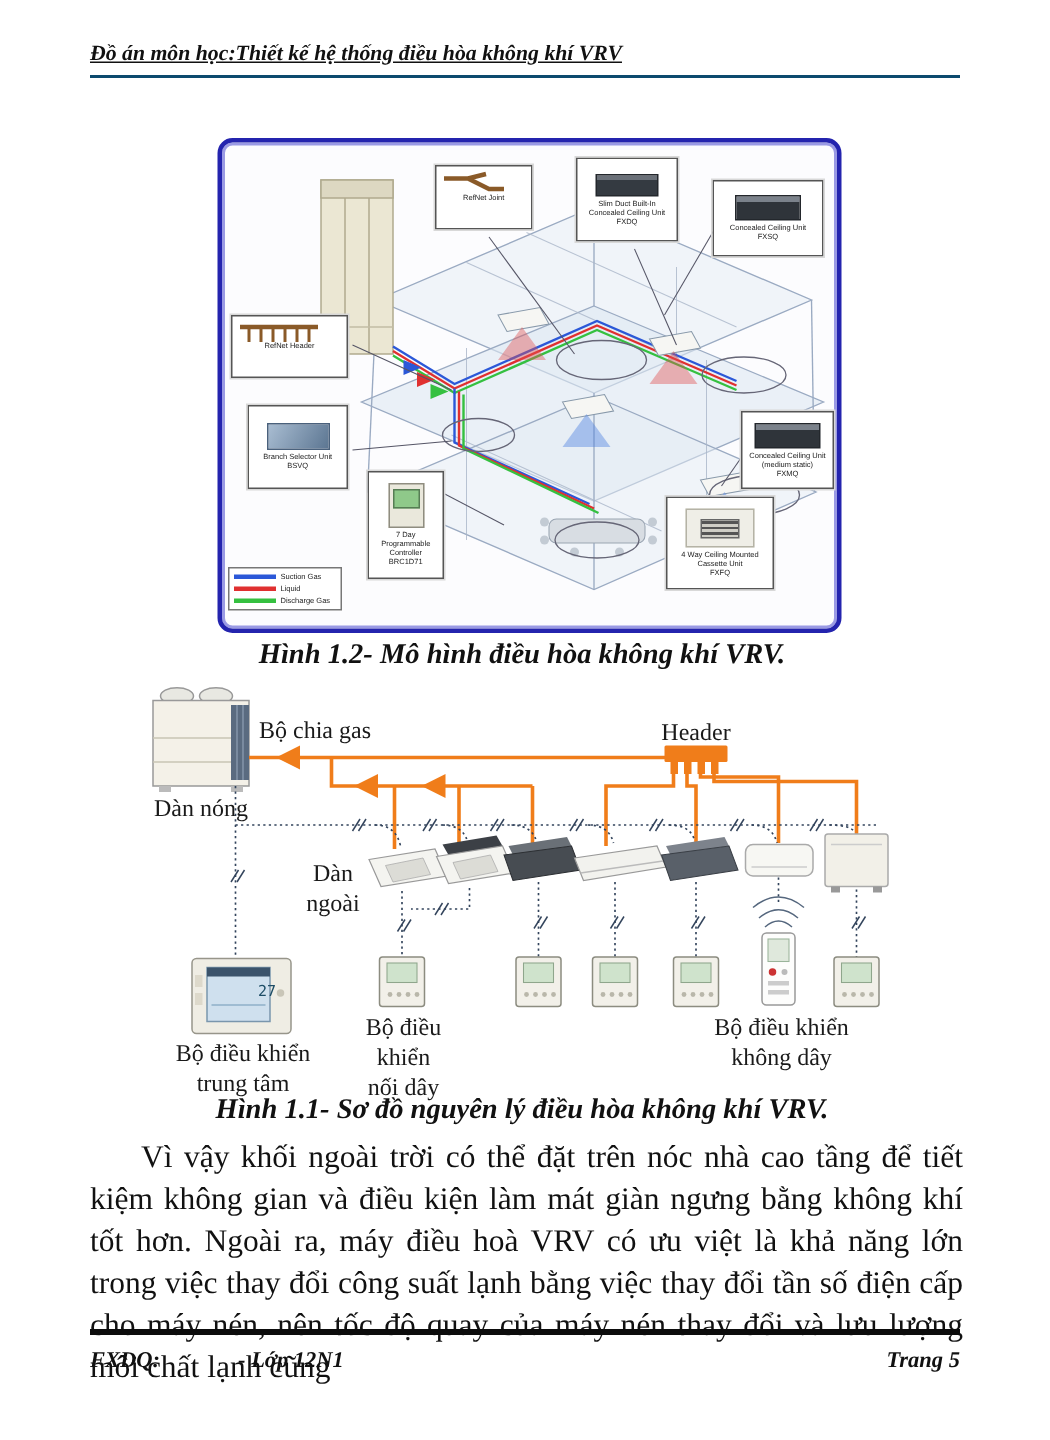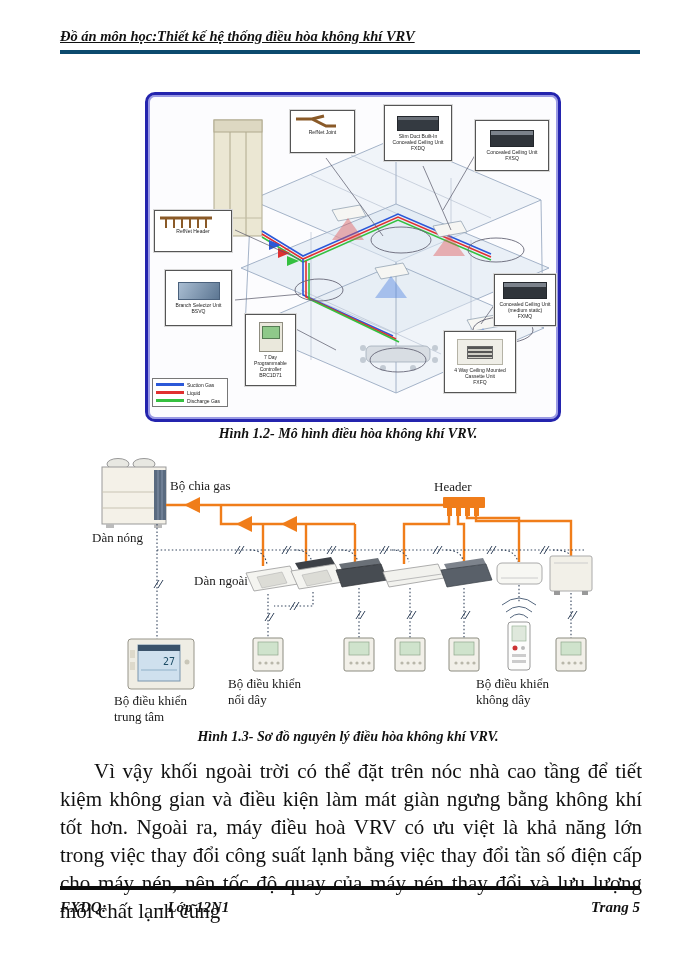--- a/index.html
+++ b/index.html
@@ -2,29 +2,29 @@
 <html><head>
 <meta charset="utf-8">
 <style>
   html,body{margin:0;padding:0;}
   body{width:700px;height:960px;background:#ffffff;position:relative;overflow:hidden;
        font-family:"Liberation Serif", serif;color:#111;}
   .abs{position:absolute;}
 
   
   .doc-header{left:60px;top:28px;width:580px;display:flex;justify-content:space-between;
-              align-items:flex-end;border-bottom:4px solid #0c4a6e;padding-bottom:5px;}
+              align-items:flex-end;border-bottom:2px solid #0c4a6e;padding-bottom:5px;}
   .doc-header span{font-size:14.5px;font-weight:bold;font-style:italic;text-decoration:underline;}
   .doc-footer{left:60px;top:886px;width:580px;border-top:4px solid #0c0c0c;padding-top:9px;
               display:flex;align-items:baseline;font-size:15px;font-weight:bold;font-style:italic;}
   .doc-footer .lop{margin-left:52px;}
   .doc-footer .trang{margin-left:auto;font-family:Liberation Serif, serif;}
 
   
-  .caption{left:0;width:696px;text-align:center;font-size:14px;font-weight:bold;font-style:italic;}
+  .caption{left:0;width:696px;text-align:center;font-size:19px;font-weight:bold;font-style:italic;}
   .para{left:60px;top:757px;width:582px;font-size:21px;line-height:28px;text-align:justify;
         text-indent:34px;}
 
   
   .fig12{left:145px;top:92px;width:410px;height:324px;background:#fcfcfe;
          border:3px solid #2424ae;border-radius:10px;box-shadow:inset 0 0 0 2px #9a9ae4;}
   .fig12 svg{position:absolute;left:3px;top:3px;}
   .callout{position:absolute;background:#fff;border:1px solid #555;outline:1px solid #d8d8d8;
            display:flex;flex-direction:column;align-items:center;justify-content:center;
            padding:2px 1px;text-align:center;box-sizing:border-box;}
@@ -43,22 +43,22 @@
   .legend{position:absolute;left:4px;top:283px;width:76px;height:29px;background:#fff;
           border:1px solid #777;display:flex;flex-direction:column;justify-content:center;gap:2px;
           padding:1px 3px;box-sizing:border-box;}
   .leg-row{display:flex;align-items:center;gap:3px;}
   .leg-bar{width:28px;height:3.5px;flex:none;}
   .leg-lab{font-family:"Liberation Sans", sans-serif;font-size:5px;color:#222;white-space:nowrap;}
 
   
   .fig13{left:78px;top:452px;width:565px;height:272px;}
   .fig13 svg{position:absolute;left:0;top:0;}
-  .f13lab{position:absolute;font-size:13px;color:#1a1a1a;line-height:1.25;}
-  .disp27{position:absolute;left:85px;top:204px;width:30px;
+  .f13lab{position:absolute;font-size:16px;color:#1a1a1a;text-align:center;line-height:1.25;}
+  .disp27{position:absolute;left:85px;top:204px;width:30px;text-align:center;
           font-family:"DejaVu Sans Mono", monospace;font-size:10px;color:#1d4d66;}
 </style>
 </head>
 <body>
 
 <div class="abs doc-header">
   <span>Đồ án môn học:Thiết kế hệ thống điều hòa không khí VRV</span>
 </div>
 
 <div class="abs fig12">
@@ -371,21 +371,21 @@
   <div class="f13lab" style="left:116px;top:121px;width:56px;">Dàn ngoài</div>
   <div class="f13lab" style="left:36px;top:241px;width:96px;white-space:pre-line;">Bộ điều khiển
 trung tâm</div>
   <div class="f13lab" style="left:150px;top:224px;width:82px;white-space:pre-line;">Bộ điều khiển
 nối dây</div>
   <div class="f13lab" style="left:398px;top:224px;width:90px;white-space:pre-line;">Bộ điều khiển
 không dây</div>
   <div class="disp27">27</div>
 </div>
 
-<div class="abs caption" style="top:729px;">Hình 1.3- Sơ đồ nguyên lý điều hòa không khí VRV.</div>
+<div class="abs caption" style="top:729px;">Hình 1.1- Sơ đồ nguyên lý điều hòa không khí VRV.</div>
 
 <div class="abs para">Vì vậy khối ngoài trời có thể đặt trên nóc nhà cao tầng để tiết kiệm không gian và điều kiện làm mát giàn ngưng bằng không khí tốt hơn. Ngoài ra, máy điều hoà VRV có ưu việt là khả năng lớn trong việc thay đổi công suất lạnh bằng việc thay đổi tần số điện cấp cho máy nén, nên tốc độ quay của máy nén thay đổi và lưu lượng môi chất lạnh cũng</div>
 
 <div class="abs doc-footer">
   <span>FXDQ:</span>
   <span class="lop">- Lớp 12N1</span>
   <span class="trang">Trang 5</span>
 </div>
 
 </body></html>

